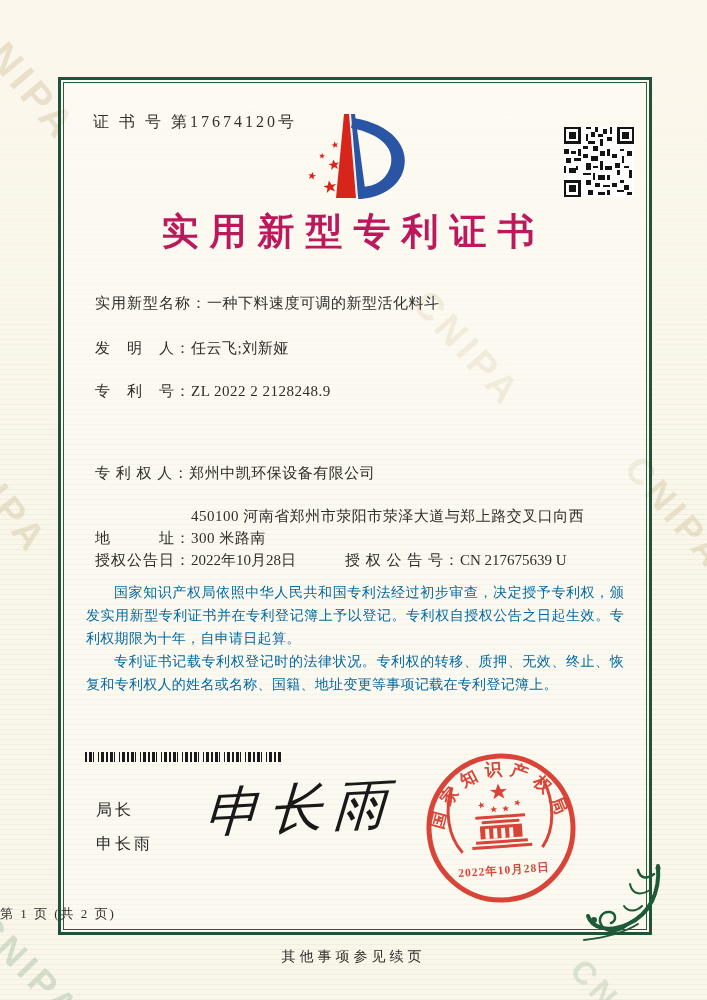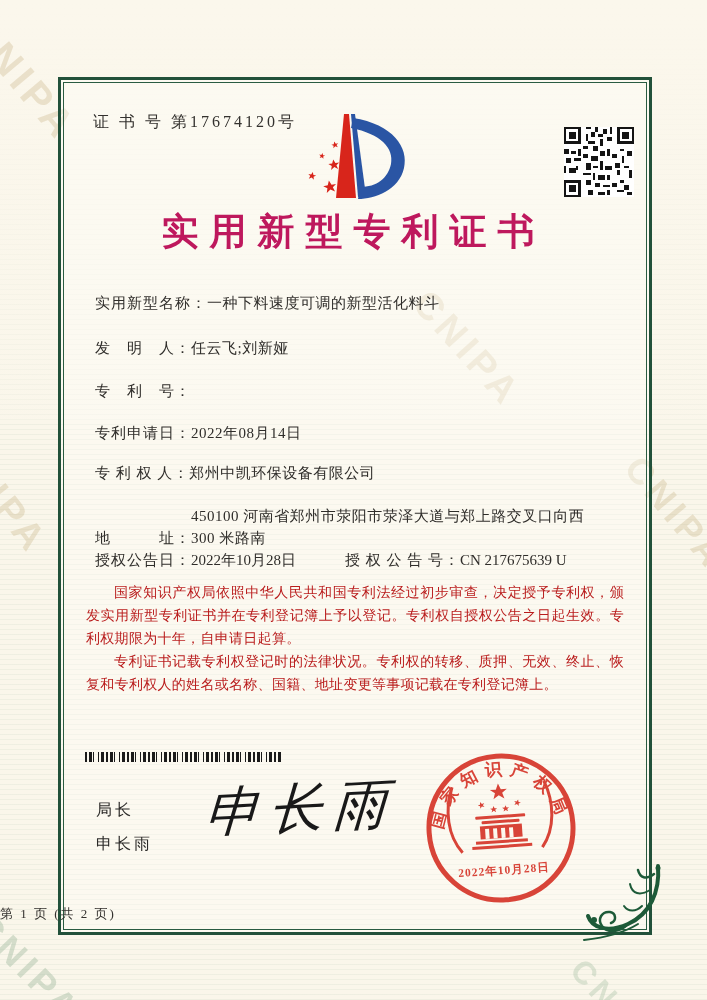--- a/index.html
+++ b/index.html
@@ -60,21 +60,21 @@
   .frow{
     position:absolute;left:95px;width:540px;
     display:flex;align-items:flex-end;
     font-size:15px;color:#2f2d2a;line-height:22px;
   }
   .flabel{white-space:nowrap;letter-spacing:1px;}
   .fvalue{flex:1;letter-spacing:0.5px;}
   .grant-no-pair{position:absolute;left:250px;top:0;display:flex;white-space:nowrap;}
   .paras{
     position:absolute;left:86px;top:581px;width:538px;
-    font-size:14px;line-height:23px;color:#b91c1c;
+    font-size:14px;line-height:23px;color:#0369a1;
     text-align:justify;
   }
   .paras p{margin:0;text-indent:2em;letter-spacing:0.3px;}
   .barcode{
     position:absolute;left:85px;top:752px;width:196px;height:10px;
     background:
       repeating-linear-gradient(90deg,
         #1b1b1b 0 2px, transparent 2px 4px,
         #1b1b1b 4px 7px, transparent 7px 8px,
         #1b1b1b 8px 9px, transparent 9px 13px,
@@ -213,24 +213,21 @@
   <div class="frow" style="top:292px;">
     <span class="flabel">实用新型名称：</span>
     <span class="fvalue">一种下料速度可调的新型活化料斗</span>
   </div>
   <div class="frow" style="top:337px;">
     <span class="flabel">发　明　人：</span>
     <span class="fvalue">任云飞;刘新娅</span>
   </div>
   <div class="frow" style="top:380px;">
     <span class="flabel">专　利　号：</span>
-  </div>
-  <div class="frow" style="top:422px;">
-    <span class="flabel">专利申请日：</span>
-    <span class="fvalue">2022年08月14日</span>
+    <span class="fvalue">ZL 2022 2 2128248.9</span>
   </div>
   <div class="frow" style="top:462px;">
     <span class="flabel">专 利 权 人：</span>
     <span class="fvalue">郑州中凯环保设备有限公司</span>
   </div>
   <div class="frow" style="top:505px;">
     <span class="flabel">地　　　址：</span>
     <span class="fvalue" style="max-width:420px;">450100 河南省郑州市荥阳市荥泽大道与郑上路交叉口向西 300 米路南</span>
   </div>
   <div class="frow" style="top:549px;">
@@ -294,14 +291,15 @@
       <path d="M68,28 C58,34 50,32 48,22" stroke-width="2"></path>
       <path d="M2,78 C20,76 40,72 56,62" stroke-width="2"></path>
       <path d="M60,44 C54,50 46,50 42,44" stroke-width="2"></path>
     </g>
     <circle cx="12" cy="58" r="3" fill="#1d5a38"></circle>
     <circle cx="76" cy="6" r="2.5" fill="#1d5a38"></circle>
   </svg>
 
   <div class="page-num">第 1 页 (共 2 页)</div>
 
+  <div class="cont-note">其他事项参见续页</div>
 
 </div>
 
 </body></html>

